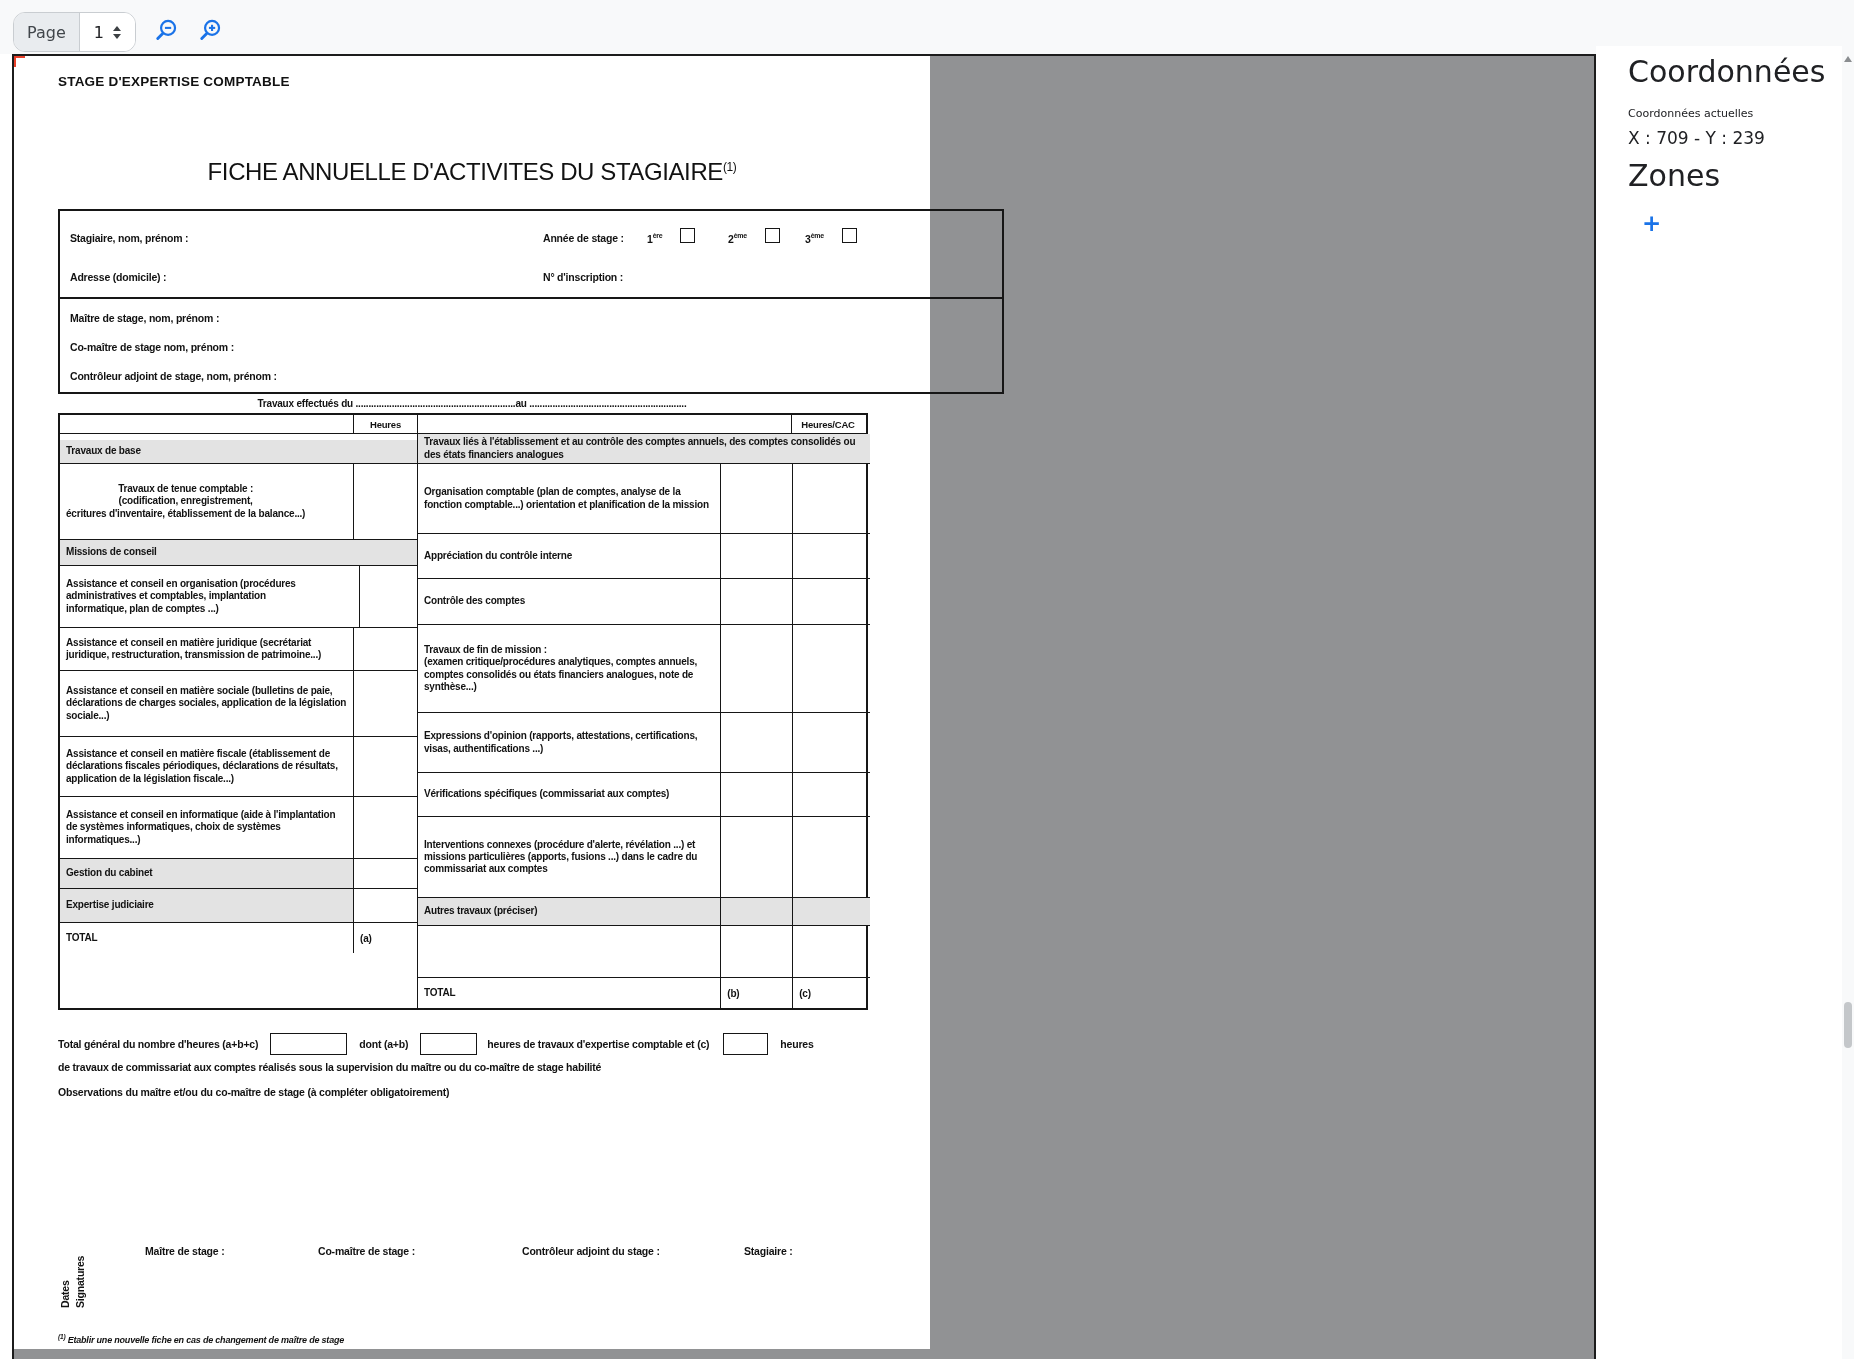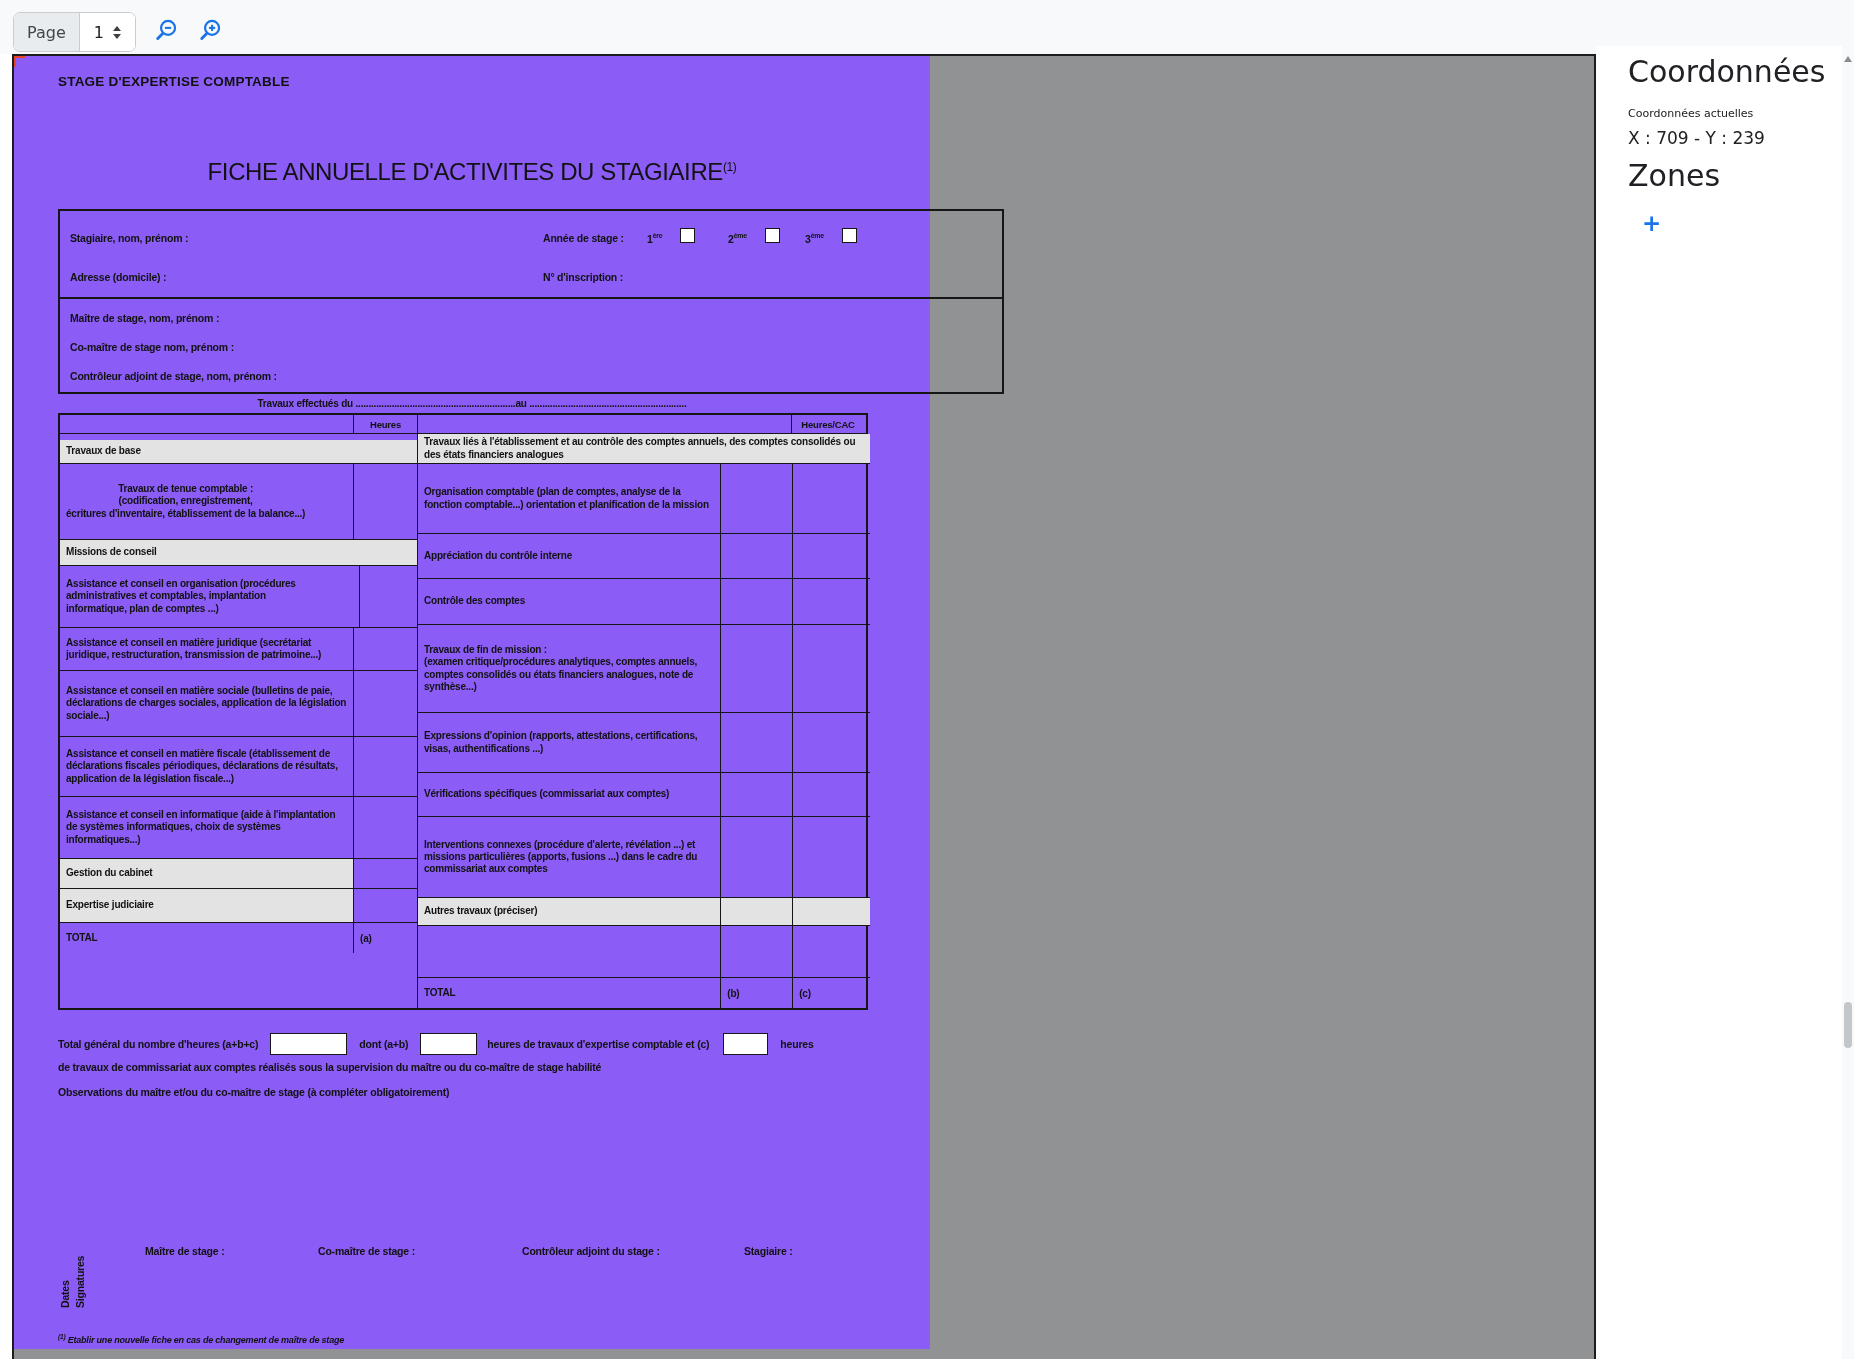--- a/index.html
+++ b/index.html
@@ -5,33 +5,33 @@
   * { margin:0; padding:0; box-sizing:border-box; }
   html,body { width:1854px; height:1359px; }
   body { font-family:"DejaVu Sans", sans-serif; background:#ffffff; position:relative; overflow:hidden; }
 
   
   .topstrip-right { position:absolute; left:1596px; top:0; width:258px; height:46px; background:#f8f9fa; }
   .topstrip-left  { position:absolute; left:0; top:0; width:1596px; height:54px; background:#f8f9fa; }
 
   
   .toolbar { position:absolute; left:13px; top:12px; height:40px; display:flex; align-items:center; }
-  .page-group { display:flex; height:40px; border:1px solid #c9cdd1; border-radius:7px; overflow:hidden; background:#fff; }
+  .page-group { display:flex; height:40px; border:1px solid #c9cdd1; border-radius:12px; overflow:hidden; background:#fff; }
   .page-label { background:#e9ecef; color:#41464b; font-size:16px; display:flex; align-items:center; padding:0 13px; border-right:1px solid #c9cdd1; }
   .page-input-wrap { width:55px; display:flex; align-items:center; justify-content:center; gap:5px; background:#fff; }
   .page-input { width:14px; border:none; outline:none; font-size:16px; color:#202124; font-family:"DejaVu Sans", sans-serif; background:transparent; padding:0; }
   .spin { display:flex; flex-direction:column; gap:3px; }
   .spin i { display:block; width:0; height:0; border-left:4px solid transparent; border-right:4px solid transparent; }
   .spin .up { border-bottom:5px solid #3c4043; }
   .spin .dn { border-top:5px solid #3c4043; }
   .tool-btn { margin-left:18px; width:26px; height:26px; display:flex; align-items:center; justify-content:center; cursor:pointer; background:transparent; border:none; }
 
   
   .viewer { position:absolute; left:12px; top:54px; width:1584px; height:1310px; background:#919294; border:2px solid #1c1c1c; border-bottom:none; overflow:hidden; }
-  .sheet { position:absolute; left:0; top:0; width:916px; height:1293px; background:#8b5cf6; color:#121212;
+  .sheet { position:absolute; left:0; top:0; width:916px; height:1293px; background:#ffffff; color:#121212;
            font-family:"Liberation Sans", sans-serif; letter-spacing:-0.2px; }
   .red-corner { position:absolute; left:0; top:0; width:11px; height:11px; border-top:2px solid #e8402a; border-left:2px solid #e8402a; }
 
   .kicker { position:absolute; left:44px; top:18px; font-size:13.5px; font-weight:bold; letter-spacing:0.2px; }
   .doc-title { position:absolute; left:0; top:102px; width:916px; text-align:center; font-size:24px; font-weight:normal; letter-spacing:-0.4px; }
   .doc-title sup { font-size:12px; }
 
   .id-box { position:absolute; left:44px; top:153px; width:946px; height:185px; border:2px solid #161616; font-size:10.5px; font-weight:bold; }
   .id-box .fld { position:absolute; }
   .id-divider { position:absolute; left:0; top:86px; width:100%; border-top:2px solid #161616; }

